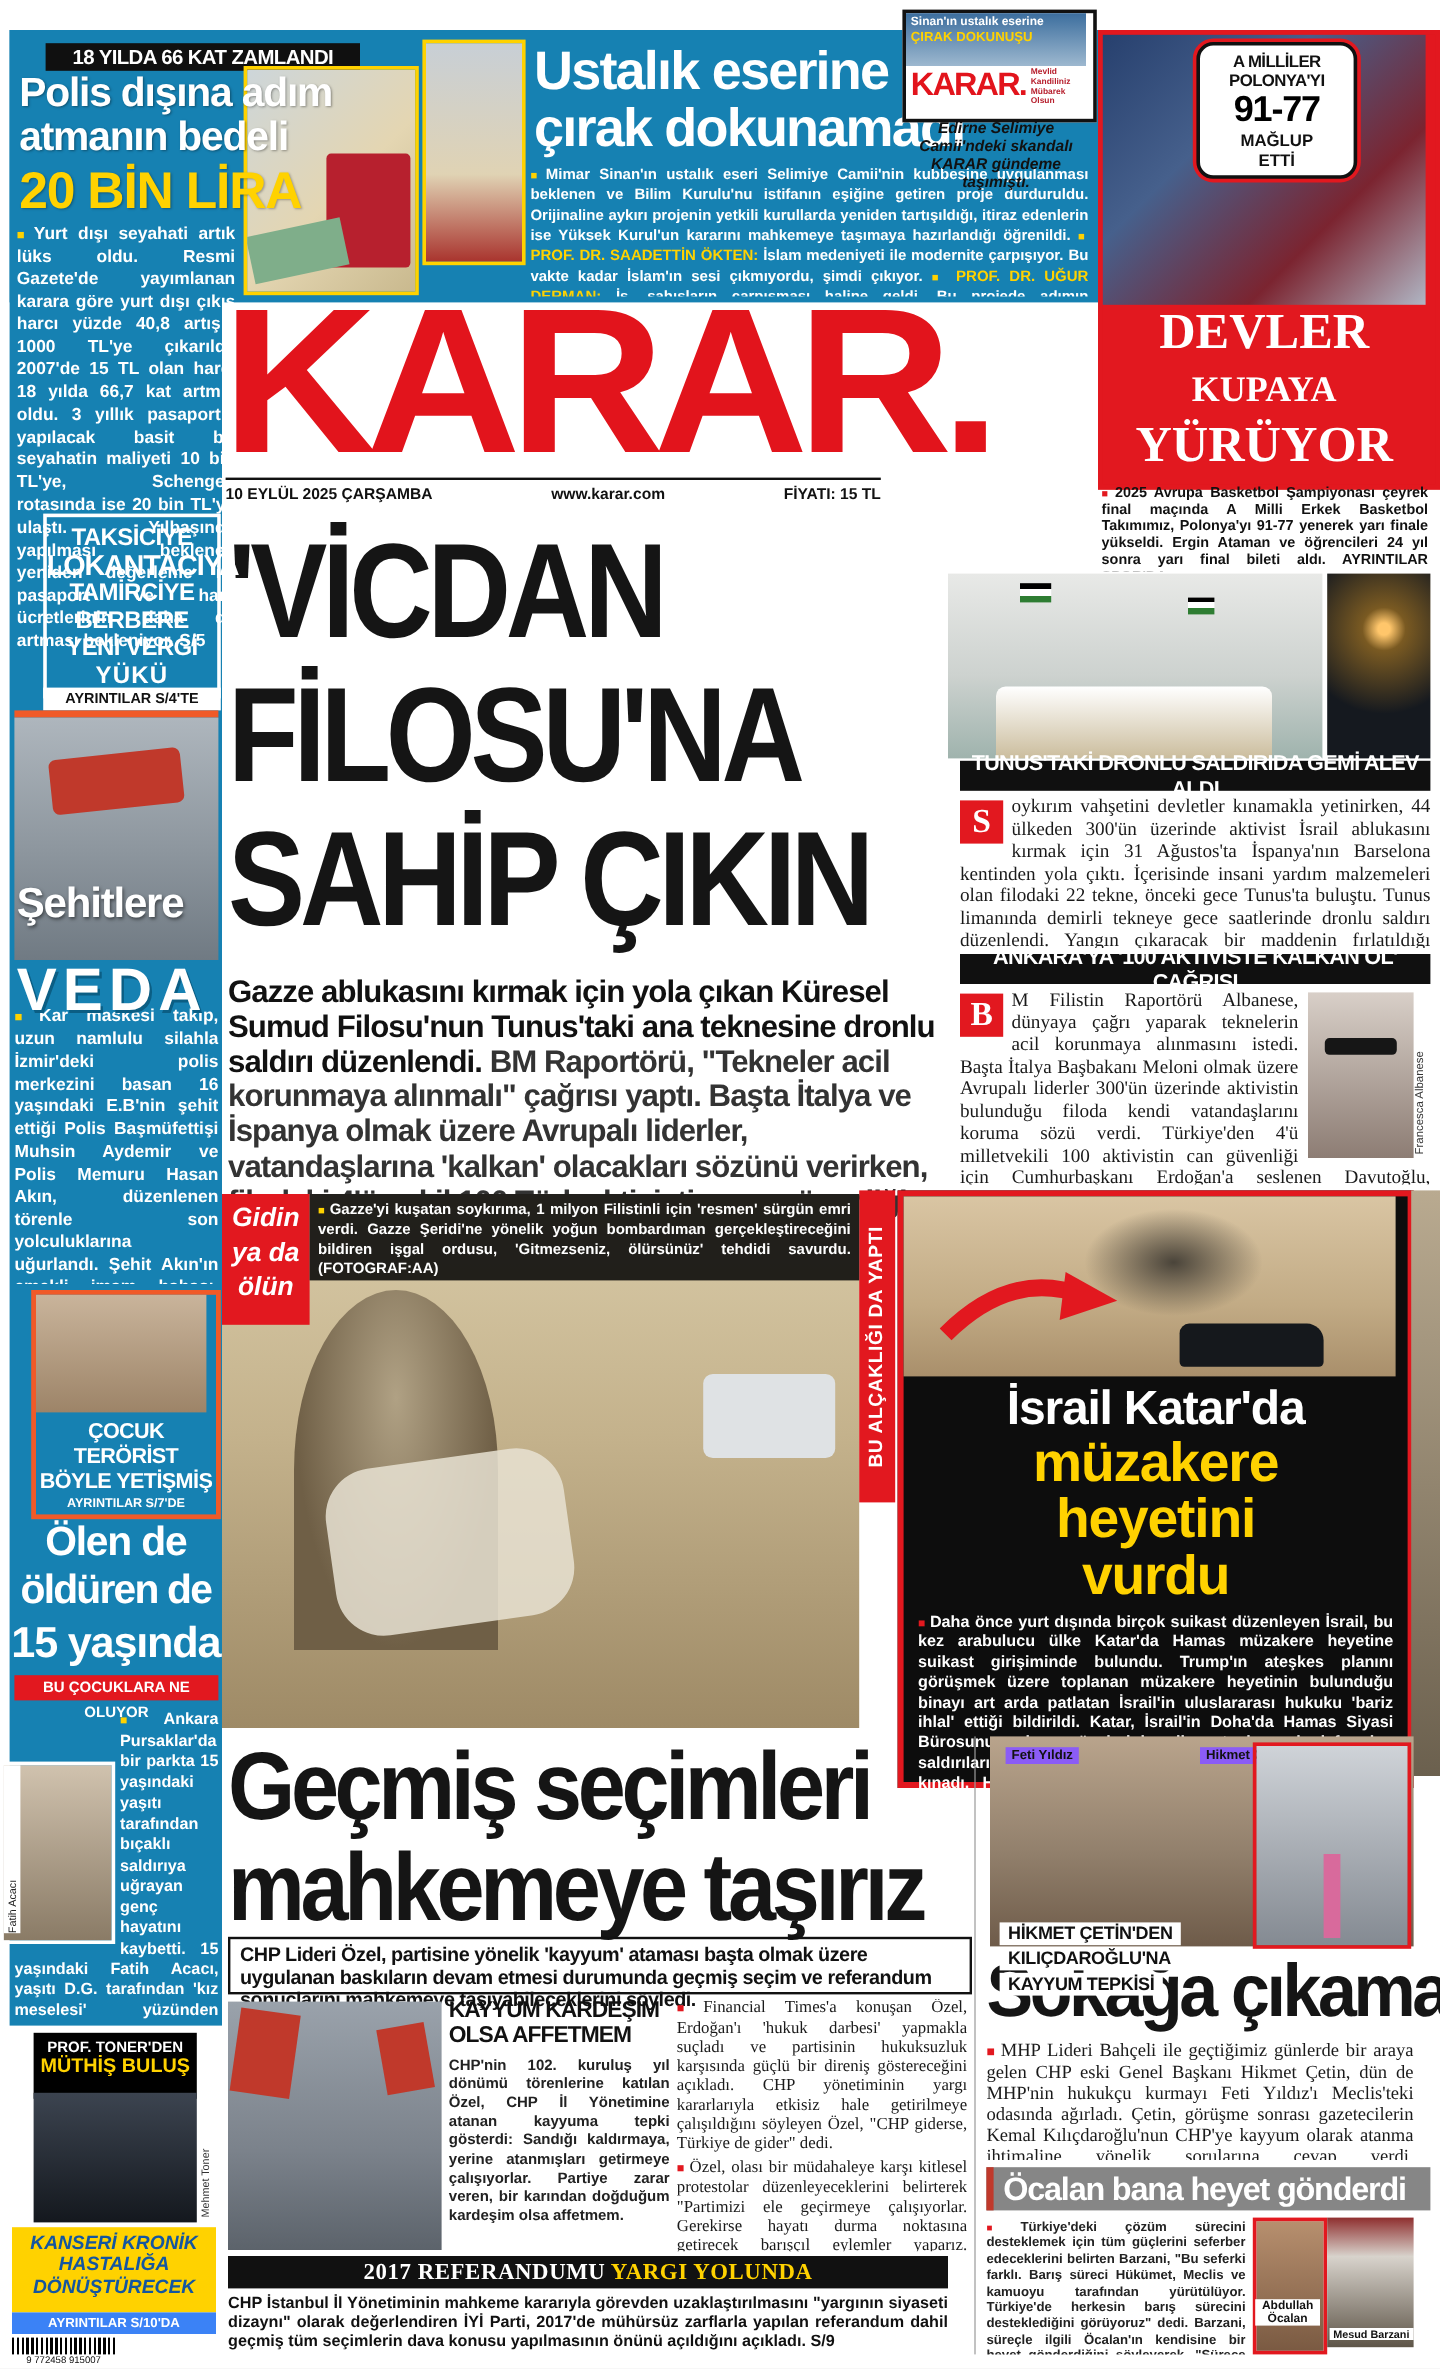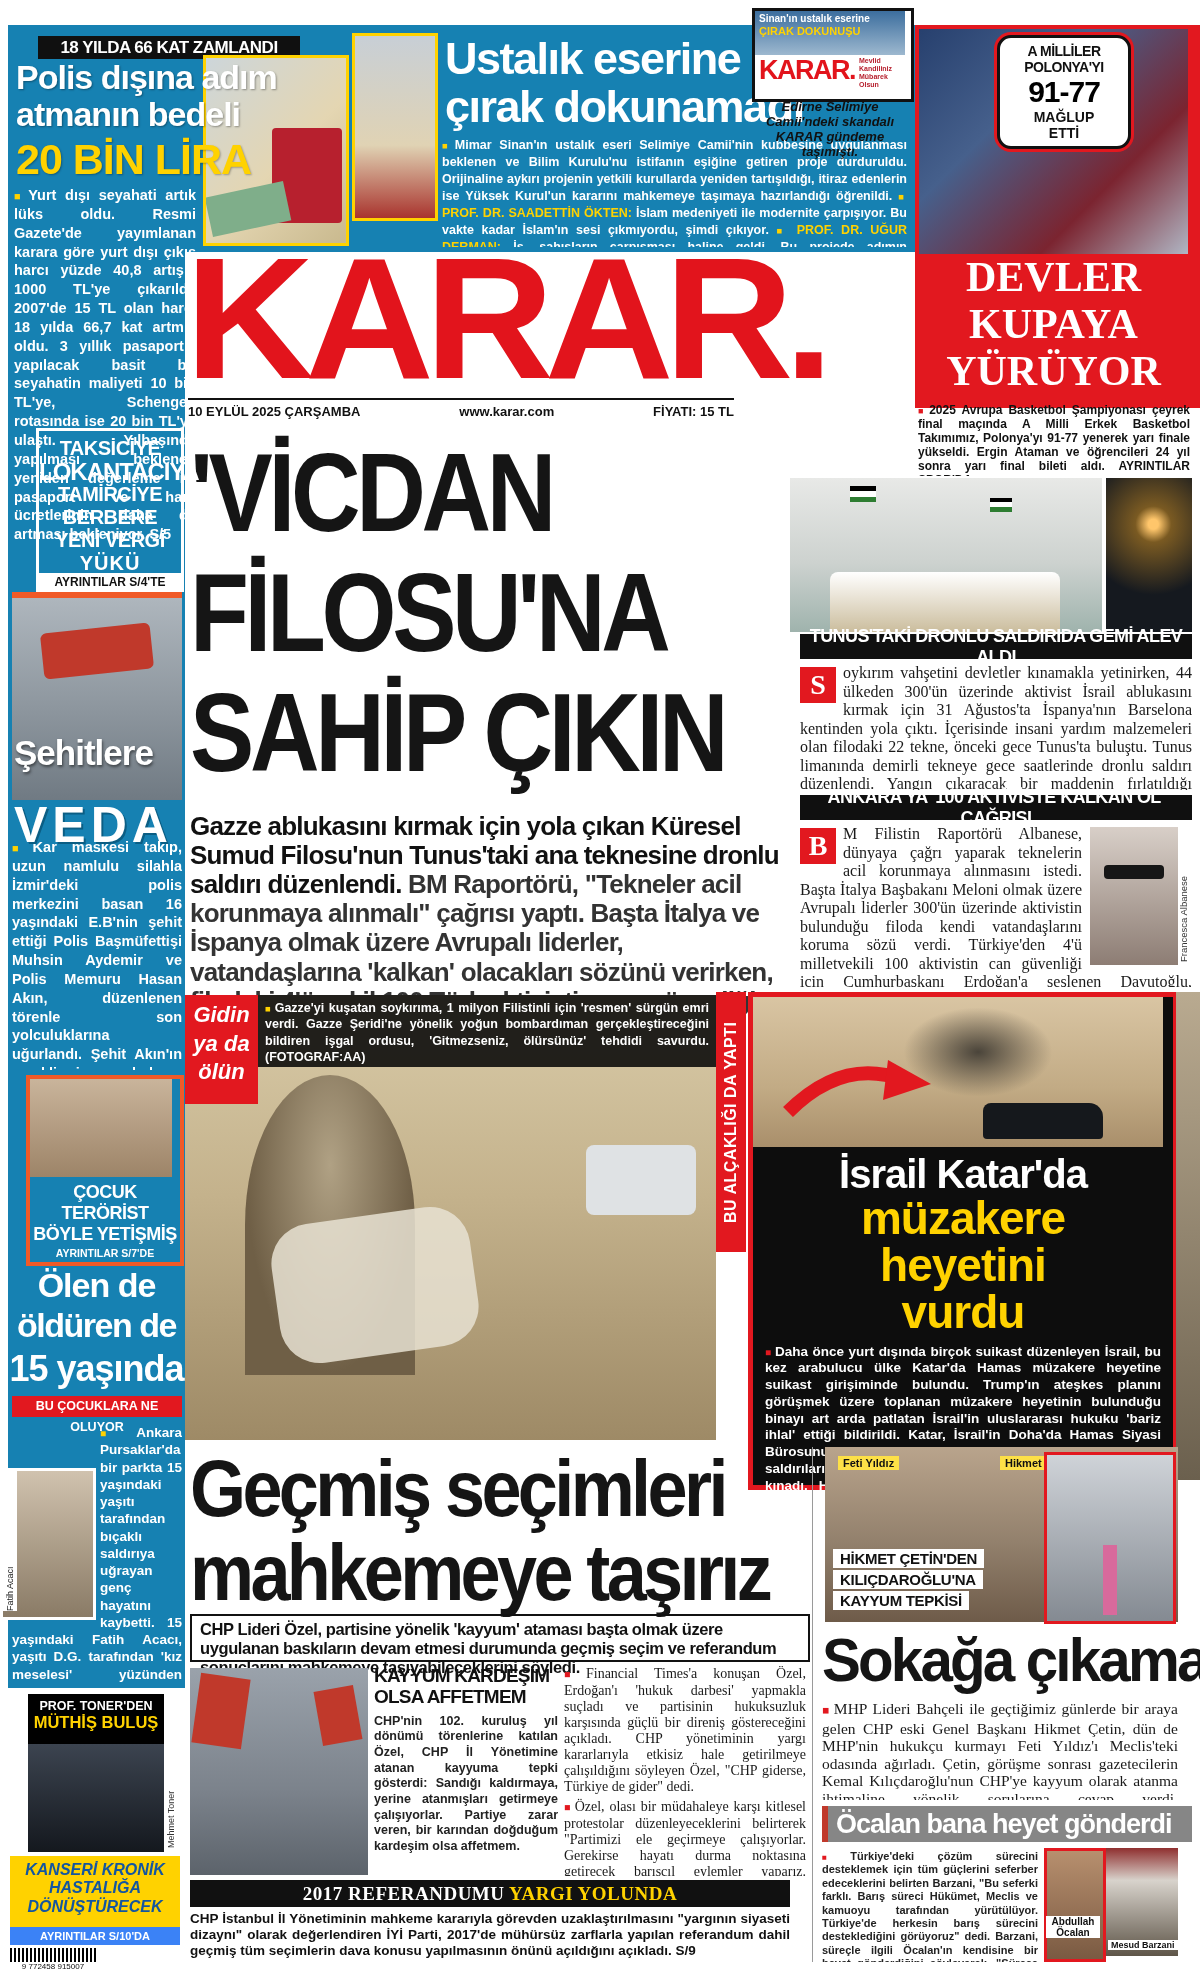--- a/index.html
+++ b/index.html
@@ -12,21 +12,21 @@
   .nowrap{white-space:nowrap;}
   .scx{transform:scaleX(.86);transform-origin:0 50%;}
   .bullet-y{color:#ffd200;font-size:.75em;padding-right:3px;}
   .bullet-r{color:#e2181f;font-size:.75em;padding-right:3px;}
   .blue-panel{background:#1681b2;}
   .bar-black{background:#101010;color:#fff;font-weight:bold;display:flex;align-items:center;justify-content:center;text-align:center;}
   .mega{font-weight:bold;color:#151515;letter-spacing:-5px;}
   .photo{overflow:hidden;}
   .vtext{writing-mode:vertical-rl;transform:rotate(180deg);}
   .dropcap{float:left;width:36px;height:36px;background:#e2181f;color:#fff;font-family:"Liberation Serif",serif;font-weight:bold;font-size:28px;display:flex;align-items:center;justify-content:center;margin:3px 7px 0 0;}
-  .whitebox-label{background:#fde047;color:#111;font-weight:bold;font-size:11px;padding:1px 5px;}
+  .whitebox-label{background:#8b5cf6;color:#111;font-weight:bold;font-size:11px;padding:1px 5px;}
   .kicker-box{background:#fff;color:#111;font-weight:bold;font-size:15px;padding:1px 7px;width:max-content;letter-spacing:-.3px;}
   .stripes{background:repeating-linear-gradient(90deg,#000 0 2px,#fff 2px 4px);}
 </style>
 </head>
 <body>
 
 <div id="page">
 
   <div class="b blue-panel" style="left:8px;top:25px;width:337px;height:227px;" actable="false"></div>
   <div class="b blue-panel" style="left:8px;top:25px;width:177px;height:1663px;"></div>
@@ -67,21 +67,21 @@
     <div class="b photo" style="left:0;top:0;width:269px;height:225px;background:linear-gradient(135deg,#27406e 0%,#46608c 35%,#7b2430 70%,#b0b6c4 100%);"></div>
     <div class="b ctr" style="left:78px;top:6px;width:120px;padding:5px 4px;background:#fff;border:3px solid #111;border-radius:14px;box-shadow:0 0 0 3px #e2181f;">
       <div style="font-size:14px;font-weight:bold;color:#111;letter-spacing:-.5px;">A MİLLİLER</div>
       <div style="font-size:14px;font-weight:bold;color:#111;letter-spacing:-.5px;">POLONYA'YI</div>
       <div style="font-size:30px;font-weight:bold;color:#000000;letter-spacing:-1px;">91-77</div>
       <div style="font-size:14px;font-weight:bold;color:#111;">MAĞLUP</div>
       <div style="font-size:14px;font-weight:bold;color:#111;">ETTİ</div>
     </div>
     <div class="b ctr" style="left:0;top:225px;width:269px;height:142px;">
       <div class="serif wt" style="font-size:42px;line-height:47px;">DEVLER</div>
-      <div class="serif wt" style="font-size:42px;line-height:47px;">KUPAYA</div>
+      <div class="serif wt" style="font-size:30px;line-height:47px;">KUPAYA</div>
       <div class="serif wt" style="font-size:42px;line-height:47px;">YÜRÜYOR</div>
     </div>
   </div>
   <div class="b jt" style="left:918px;top:404px;width:272px;height:72px;font-size:12px;line-height:1.16;font-weight:bold;color:#111;overflow:hidden;"><span class="bullet-r">■</span><span>2025 Avrupa Basketbol Şampiyonası çeyrek final maçında A Milli Erkek Basketbol Takımımız, Polonya'yı 91-77 yenerek yarı finale yükseldi. Ergin Ataman ve öğrencileri 24 yıl sonra yarı final bileti aldı. AYRINTILAR SPOR'DA</span></div>
 
   <div class="b nowrap" style="left:185px;top:248px;width:720px;height:145px;font-size:172px;line-height:140px;font-weight:bold;color:#e2141c;letter-spacing:-9px;transform:scaleX(1.04);transform-origin:0 0;">KARAR.</div>
   <div class="b" style="left:188px;top:398px;width:546px;height:22px;border-top:2.5px solid #111;display:flex;justify-content:space-between;align-items:center;font-size:13px;font-weight:bold;color:#111;">
     <span>10 EYLÜL 2025 ÇARŞAMBA</span>
     <span>www.karar.com</span>
     <span>FİYATI: 15 TL</span>
@@ -239,21 +239,21 @@
   <div class="b jt" style="left:190px;top:1911px;width:600px;height:50px;font-size:13.5px;line-height:1.2;font-weight:bold;color:#111;">CHP İstanbul İl Yönetiminin mahkeme kararıyla görevden uzaklaştırılmasını "yargının siyaseti dizaynı" olarak değerlendiren İYİ Parti, 2017'de mühürsüz zarflarla yapılan referandum dahil geçmiş tüm seçimlerin dava konusu yapılmasının önünü açıldığını açıkladı. S/9</div>
 
   <div class="b" style="left:812px;top:1447px;width:1px;height:515px;background:#9a9a9a;"></div>
 
   <div class="b photo" style="left:825px;top:1447px;width:353px;height:175px;background:linear-gradient(#b9a48c 0%,#92806c 55%,#6e5b49 100%);"></div>
   <div class="b whitebox-label" style="left:838px;top:1456px;">Feti Yıldız</div>
   <div class="b whitebox-label" style="left:1000px;top:1456px;">Hikmet Çetin</div>
   <div class="b photo" style="left:1044px;top:1452px;width:126px;height:166px;border:3px solid #e2181f;background:linear-gradient(#cfd3d8,#848a92);z-index:2;">
     <div class="b" style="left:56px;top:90px;width:14px;height:70px;background:#d86a9c;"></div>
   </div>
-  <div class="b" style="left:833px;top:1549px;z-index:3;">
+  <div class="b" style="left:833px;top:1602px;z-index:3;">
     <div class="kicker-box">HİKMET ÇETİN'DEN</div>
     <div class="kicker-box" style="margin-top:2px;">KILIÇDAROĞLU'NA</div>
     <div class="kicker-box" style="margin-top:2px;">KAYYUM TEPKİSİ</div>
   </div>
   <div class="b mega nowrap" style="left:822px;top:1628px;font-size:62px;line-height:64px;letter-spacing:-3px;transform:scaleX(.94);transform-origin:0 0;">Sokağa çıkamaz</div>
   <div class="b serif jt" style="left:822px;top:1700px;width:356px;height:100px;font-size:15.5px;line-height:17.5px;color:#1a1a1a;overflow:hidden;"><span class="bullet-r">■</span><span>MHP Lideri Bahçeli ile geçtiğimiz günlerde bir araya gelen CHP eski Genel Başkanı Hikmet Çetin, dün de MHP'nin hukukçu kurmayı Feti Yıldız'ı Meclis'teki odasında ağırladı. Çetin, görüşme sonrası gazetecilerin Kemal Kılıçdaroğlu'nun CHP'ye kayyum olarak atanma ihtimaline yönelik sorularına cevap verdi. Kılıçdaroğlu'nun tekrar partinin başına geçme düşüncesinde olduğunu söyleyen Çetin, kayyumluk görevini kabul etmesi durumunda sokağa çıkamaz hale geleceğini aktardı. S/9</span></div>
 
   <div class="b" style="left:822px;top:1806px;width:356px;height:36px;background:#868686;border-left:6px solid #c0392b;display:flex;align-items:center;padding-left:8px;">
     <span class="wt" style="font-size:27px;letter-spacing:-1px;">Öcalan bana heyet gönderdi</span>
   </div>

